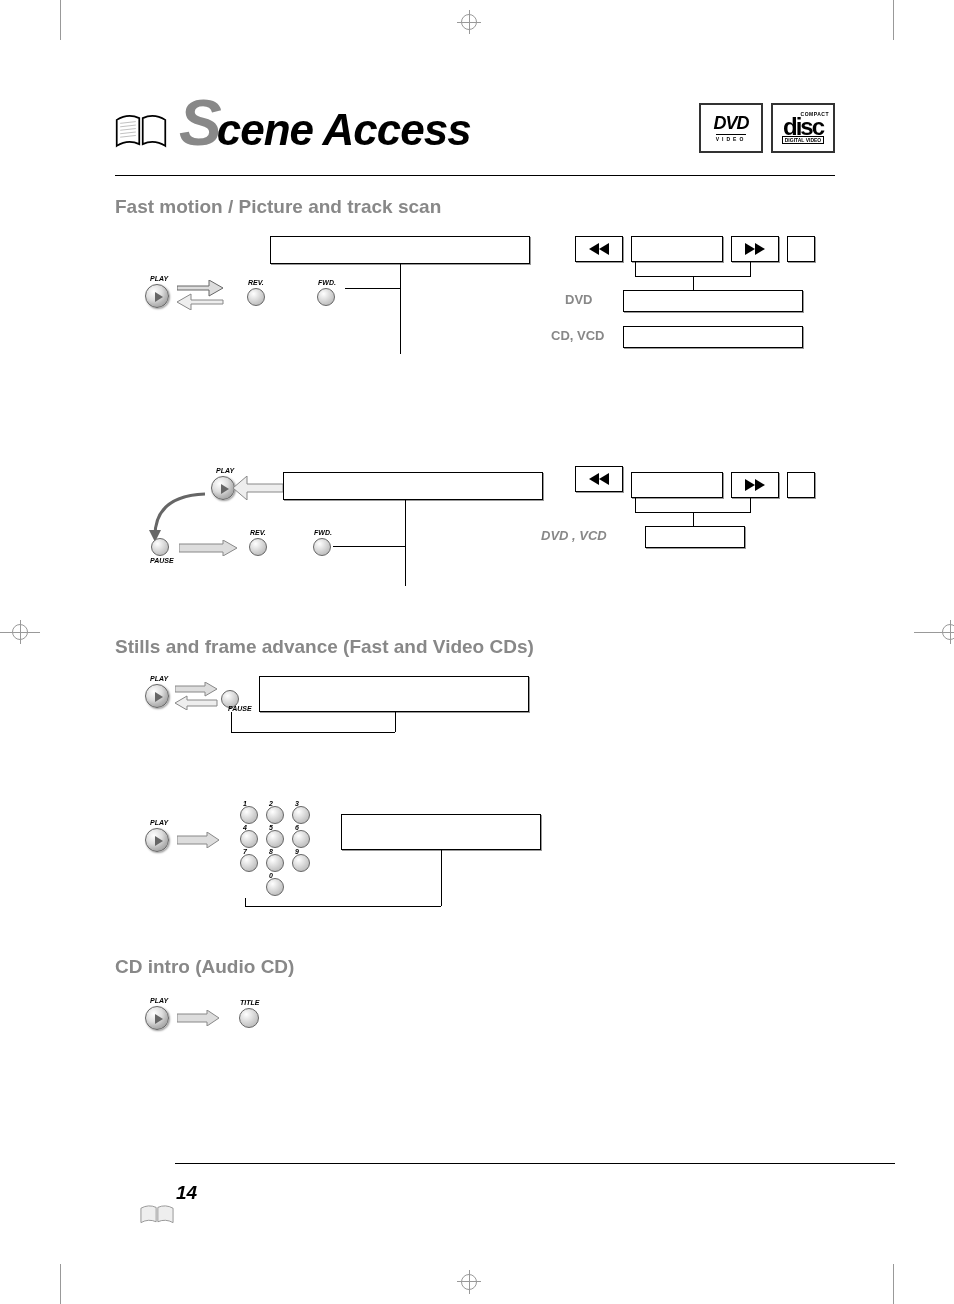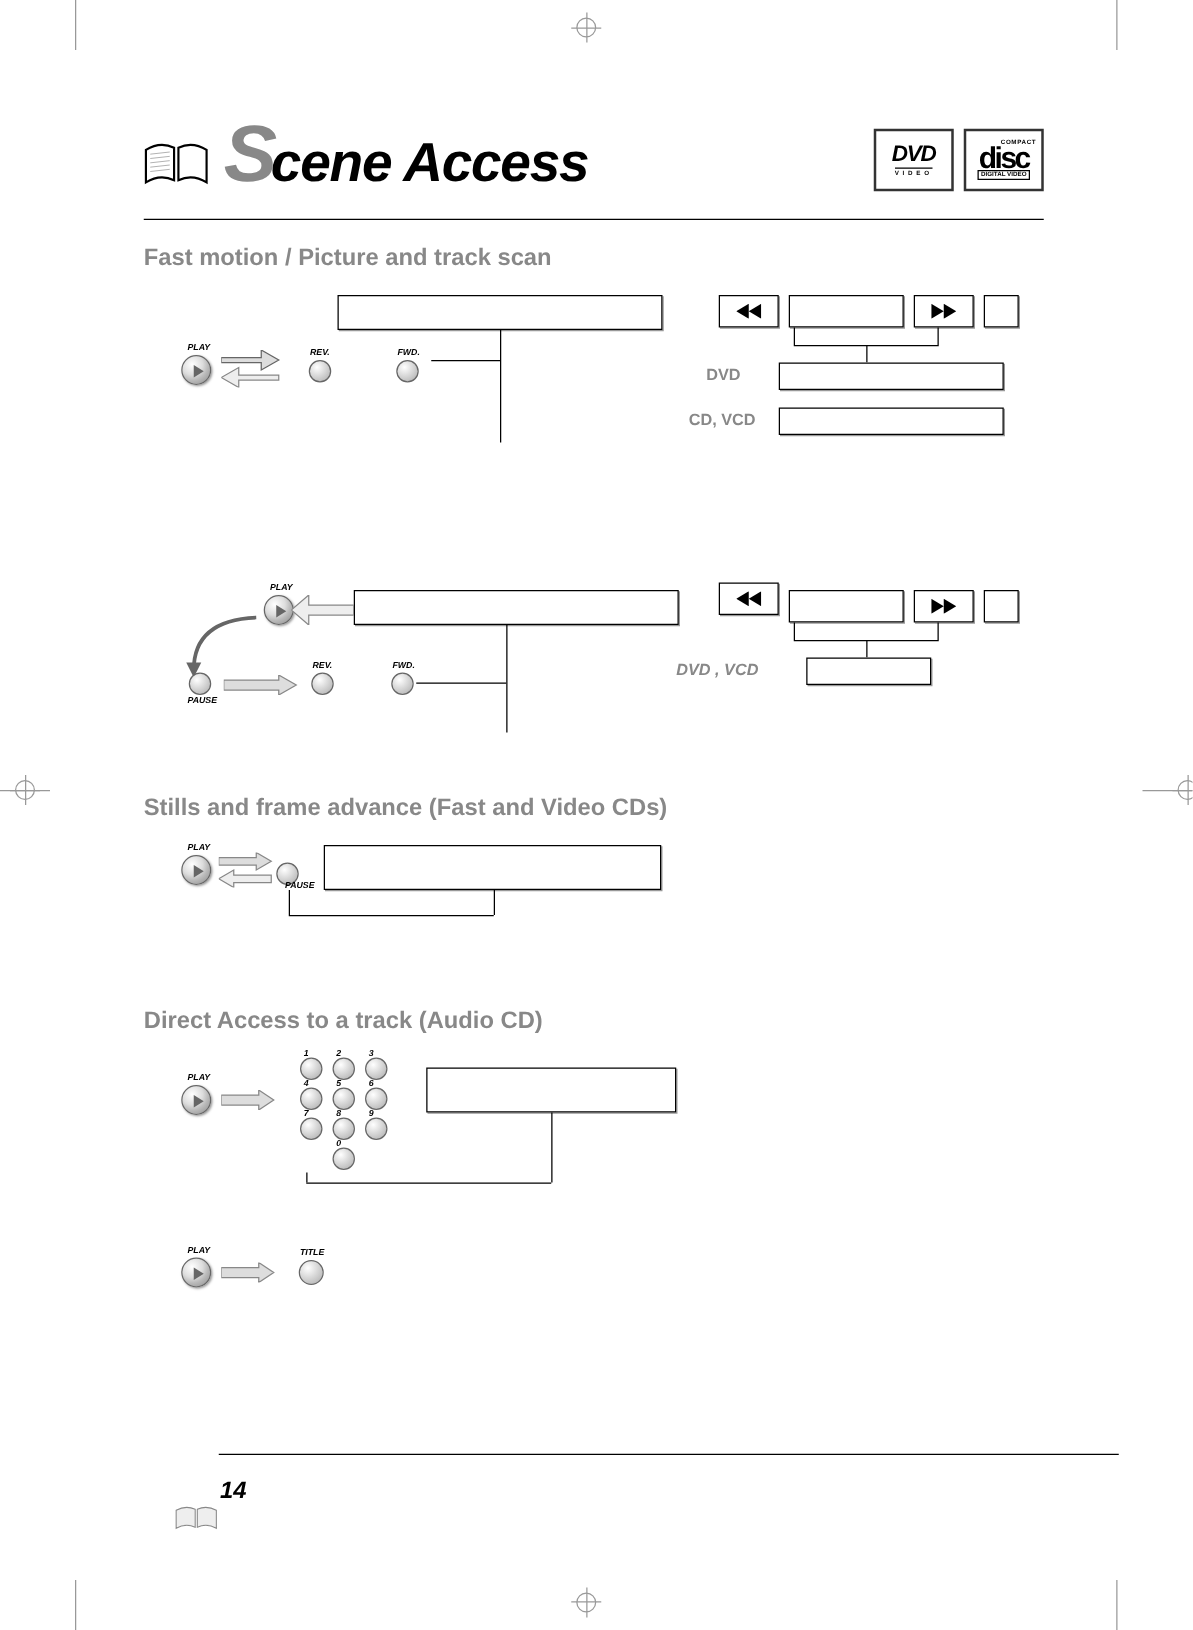--- a/index.html
+++ b/index.html
@@ -318,21 +318,20 @@
           <span class="btn-label" style="top:14px; left:6px;">PAUSE</span>
         </div>
         <div class="box" style="position:absolute; left:144px; top:0; width:270px; height:36px;"></div>
         <div class="line" style="left:116px; top:36px; width:1px; height:20px;"></div>
         <div class="line" style="left:116px; top:56px; width:164px; height:1px;"></div>
         <div class="line" style="left:280px; top:36px; width:1px; height:20px;"></div>
       </div>
     </div>
 
     <div class="section">
-      <div class="section-title">Direct Access to a track (Audio CD)</div>
       <div class="diagram" style="height:100px;">
         <div style="position:absolute; left:30px; top:22px;">
           <div class="round-btn play-tri">
             <span class="btn-label" style="top:-10px; left:4px;">PLAY</span>
           </div>
         </div>
         <svg style="position:absolute; left:62px; top:26px;" width="44" height="16">
           <polygon points="0,4 30,4 30,0 42,8 30,16 30,12 0,12" fill="#ddd" stroke="#888"></polygon>
         </svg>
 
@@ -375,20 +374,21 @@
 
         <div class="box" style="position:absolute; left:226px; top:8px; width:200px; height:36px;"></div>
         <div class="line" style="left:160px; top:94px; width:1px; height:-1px;"></div>
         <div class="line" style="left:130px; top:100px; width:196px; height:1px;"></div>
         <div class="line" style="left:130px; top:92px; width:1px; height:8px;"></div>
         <div class="line" style="left:326px; top:44px; width:1px; height:56px;"></div>
       </div>
     </div>
 
     <div class="section">
+      <div class="section-title">CD intro (Audio CD)</div>
       <div class="diagram" style="height:40px;">
         <div style="position:absolute; left:30px; top:10px;">
           <div class="round-btn play-tri">
             <span class="btn-label" style="top:-10px; left:4px;">PLAY</span>
           </div>
         </div>
         <svg style="position:absolute; left:62px; top:14px;" width="44" height="16">
           <polygon points="0,4 30,4 30,0 42,8 30,16 30,12 0,12" fill="#ddd" stroke="#888"></polygon>
         </svg>
         <div class="small-btn" style="left:124px; top:12px; width:20px; height:20px;">

